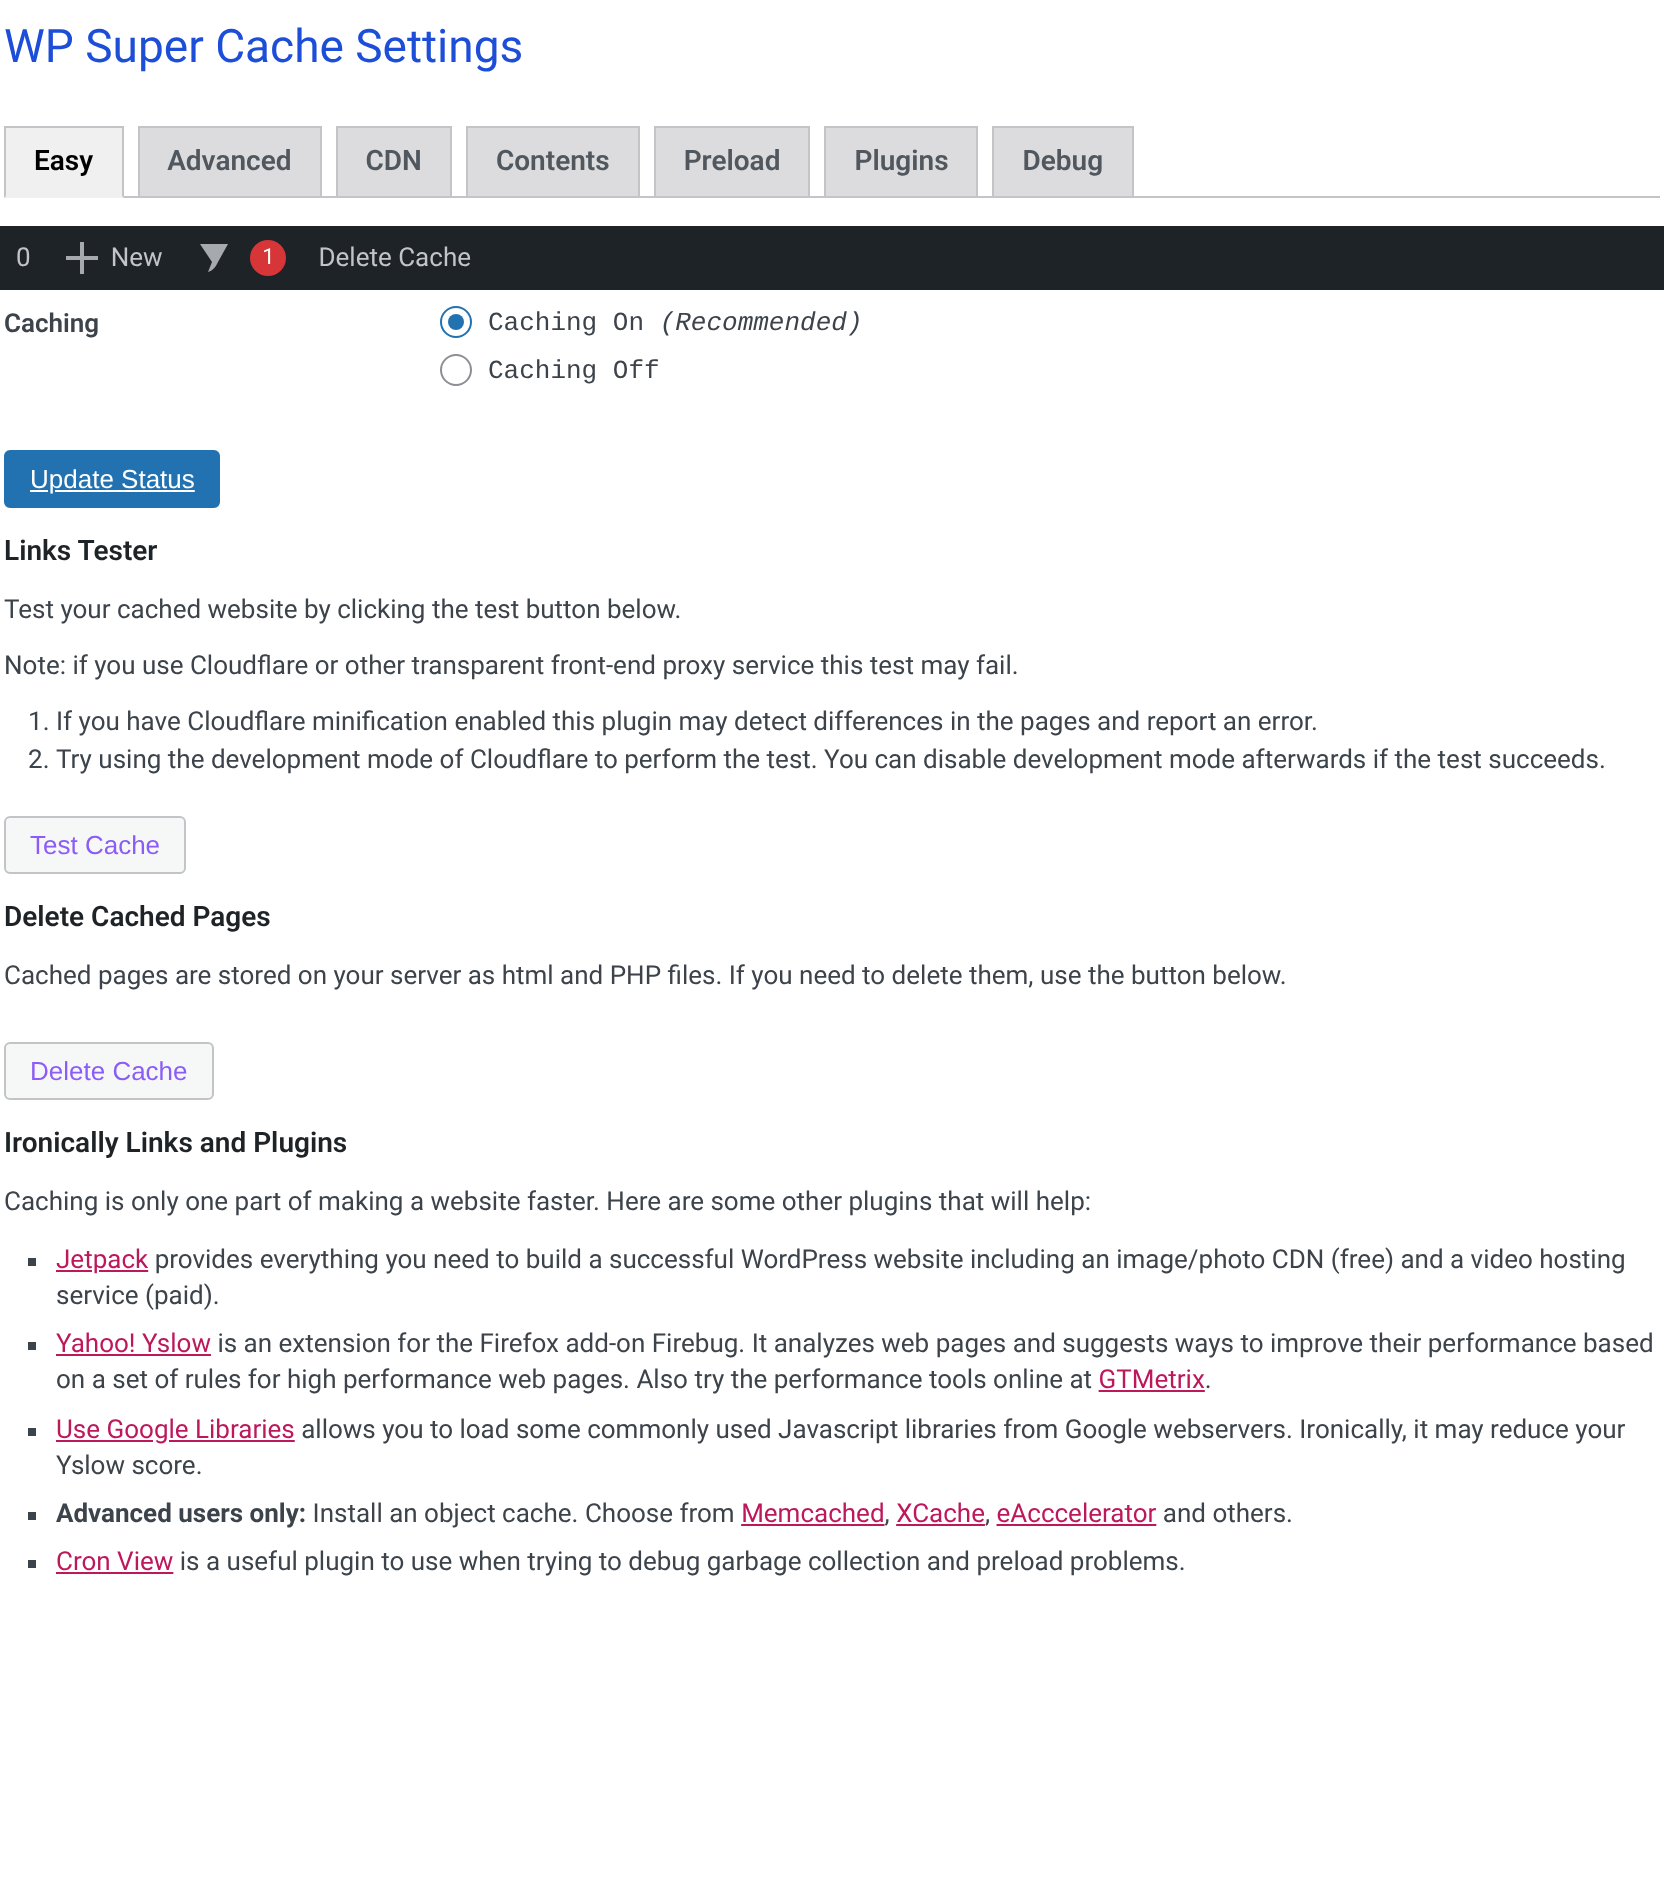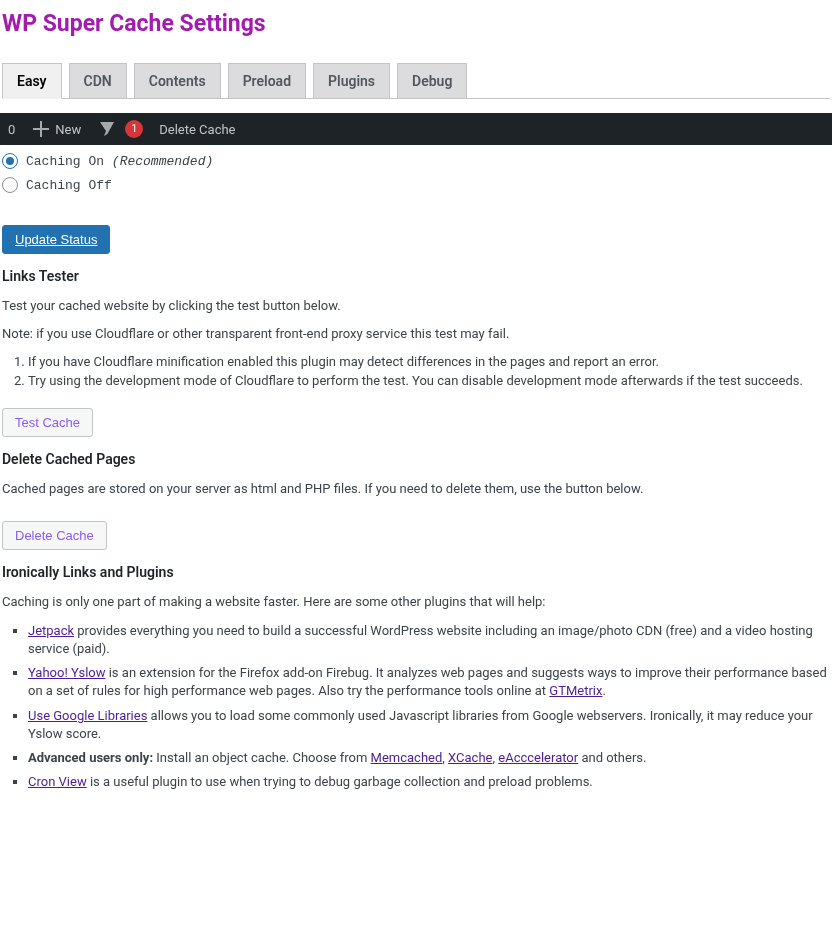--- a/index.html
+++ b/index.html
@@ -6,34 +6,34 @@
   body {
     margin: 0;
     font-family: -apple-system, BlinkMacSystemFont, "Segoe UI", Roboto, Oxygen-Sans, Ubuntu, Cantarell, "Helvetica Neue", sans-serif;
     font-size: 13px;
     color: #3c434a;
     background: #fff;
     width: 832px;
   }
   h1 {
     font-size: 23px;
-    font-weight: 700;
+    font-weight: 400;
     margin: 0;
     padding: 9px 0 4px 0;
     line-height: 1.3;
-    color: #a21caf;
+    color: #1d4ed8;
   }
   h3 {
     font-size: 14px;
     font-weight: 600;
     margin: 1em 0;
     color: #1d2327;
   }
   p { margin: 1em 0; font-size: 13px; }
-  a { color: #4c1d95; text-decoration: underline; }
+  a { color: #be185d; text-decoration: underline; }
   .tabs {
     margin: 20px 0 0 0;
     border-bottom: 1px solid #c3c4c7;
     display: flex;
   }
   .tab {
     padding: 8px 14px;
     margin-right: 7px;
     background: #dcdcde;
     color: #50575e;
@@ -119,20 +119,21 @@
   .section { padding: 0 2px; }
 </style>
 </head>
 <body>
 
 <div class="section">
   <h1>WP Super Cache Settings</h1>
 
   <div class="tabs">
     <div class="tab active">Easy</div>
+    <div class="tab">Advanced</div>
     <div class="tab">CDN</div>
     <div class="tab">Contents</div>
     <div class="tab">Preload</div>
     <div class="tab">Plugins</div>
     <div class="tab">Debug</div>
   </div>
 </div>
 
 <div class="adminbar">
   <div class="adminbar-item">
@@ -154,20 +155,21 @@
     </span>
     <span class="badge">1</span>
   </div>
   <div class="adminbar-item">
     <span>Delete Cache</span>
   </div>
 </div>
 
 <div class="section">
   <div class="form-row">
+    <div class="form-label-col">Caching</div>
     <div class="form-field-col">
       <div class="radio-line">
         <span class="radio checked"></span>
         <span><span>Caching On </span><span class="italic">(Recommended)</span></span>
       </div>
       <div class="radio-line">
         <span class="radio"></span>
         <span>Caching Off</span>
       </div>
     </div>

